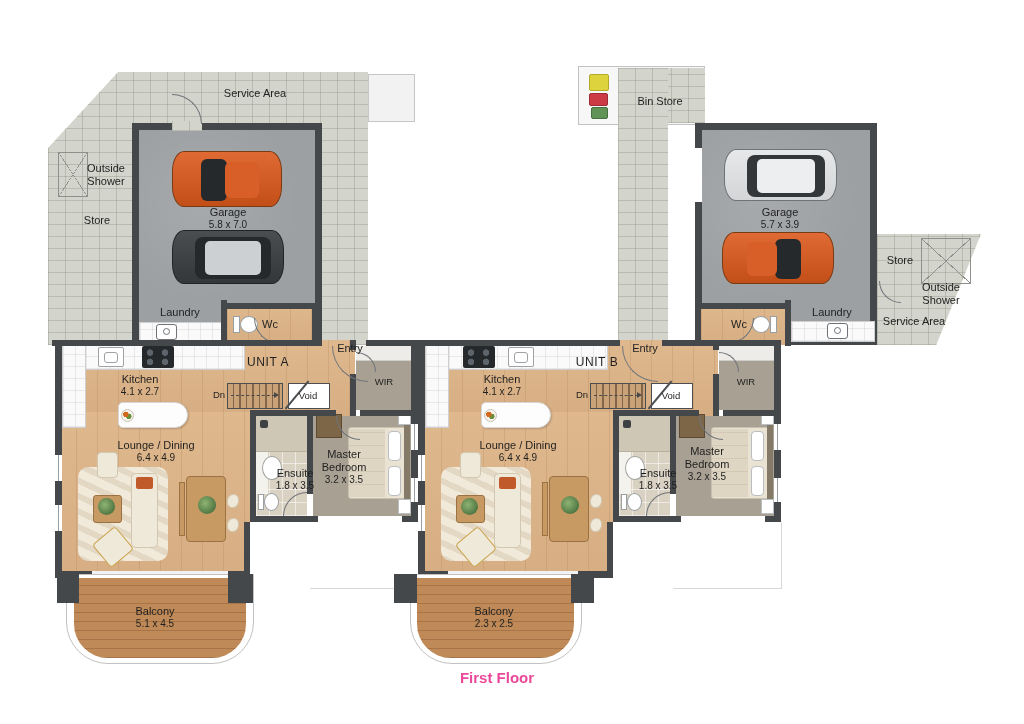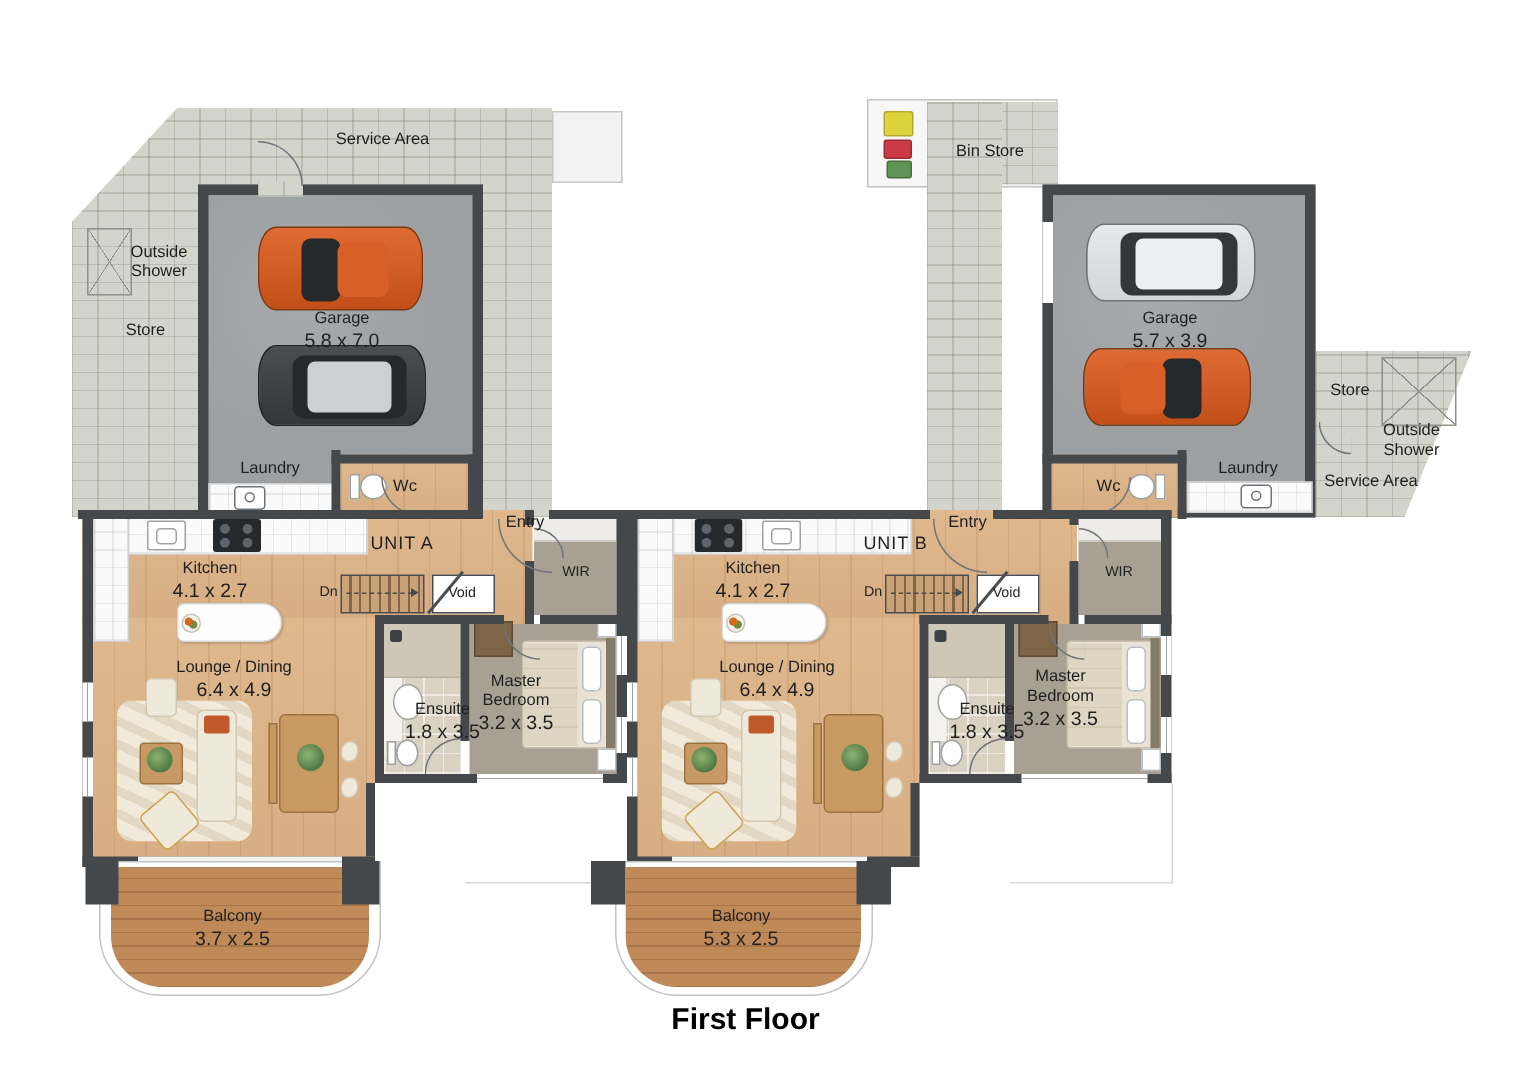--- a/index.html
+++ b/index.html
@@ -32,26 +32,26 @@
   .arc{position:absolute;box-sizing:border-box}
   .arc-bl{border-left:1.5px solid #70757a;border-bottom:1.5px solid #70757a;border-bottom-left-radius:100%}
   .arc-br{border-right:1.5px solid #70757a;border-bottom:1.5px solid #70757a;border-bottom-right-radius:100%}
   .arc-tl{border-left:1.5px solid #70757a;border-top:1.5px solid #70757a;border-top-left-radius:100%}
   .arc-tr{border-right:1.5px solid #70757a;border-top:1.5px solid #70757a;border-top-right-radius:100%}
   .slbl{position:absolute;transform:translateX(-50%);font-size:11px;line-height:1.15;color:#1f1f1f;
         white-space:nowrap;text-align:center}
   .rlbl{position:absolute;transform:translateX(-50%);font-size:11px;line-height:1.18;color:#1f1f1f;
         white-space:nowrap;text-align:center}
   .rlbl .n{display:block}
-  .rlbl .d{display:block;font-size:13px}
+  .rlbl .d{display:block;font-size:10px}
   .wrap{white-space:normal;width:62px}
   .w70{white-space:normal;width:70px}
   .tiny{font-size:9.5px}
   .unit-id{font-size:12px;letter-spacing:.6px}
-  .ff{font-weight:700;font-size:20px;color:#000000}
+  .ff{font-weight:700;font-size:15px;color:#ec4899}
   .xbox{border:1px solid #8e9089;box-sizing:border-box;background:
         linear-gradient(to top right,transparent 49.3%,#8e9089 49.3% 50.7%,transparent 50.7%),
         linear-gradient(to bottom right,transparent 49.3%,#8e9089 49.3% 50.7%,transparent 50.7%)}
   .stairs{background:repeating-linear-gradient(90deg,#c9a377 0 5px,#83654a 5px 6.5px);
         border:1.5px solid #4a4e51;box-sizing:border-box}
   .voidbox{background:#fff;border:1.5px solid #4a4e51;box-sizing:border-box}
   .shelf{background:#edece8;border-bottom:1px solid #cfcecb}
   .white-rect{background:#fff;border:1px solid #b9bec1;box-sizing:border-box}
   .plant{border-radius:50%;background:radial-gradient(circle at 40% 40%,#8fb374,#4c7440 75%)}
   .sofa{background:#efe9da;border:1px solid #d2c7b1;box-sizing:border-box}
@@ -343,21 +343,21 @@
   <div class="rlbl" style="left:295px;top:467px">
     <span class="n">Ensuite</span>
     <span class="d">1.8 x 3.5</span>
   </div>
   <div class="rlbl w70" style="left:344px;top:448px">
     <span class="n">Master Bedroom</span>
     <span class="d">3.2 x 3.5</span>
   </div>
   <div class="rlbl" style="left:155px;top:605px">
     <span class="n">Balcony</span>
-    <span class="d">3.7 x 2.5</span>
+    <span class="d">5.1 x 4.5</span>
   </div>
 
   <div class="slbl" style="left:660px;top:95px">Bin Store</div>
   <div class="rlbl" style="left:780px;top:206px">
     <span class="n">Garage</span>
     <span class="d">5.7 x 3.9</span>
   </div>
   <div class="slbl" style="left:900px;top:254px">Store</div>
   <div class="slbl wrap" style="left:941px;top:281px">Outside Shower</div>
   <div class="slbl" style="left:914px;top:315px">Service Area</div>
@@ -379,18 +379,18 @@
   <div class="rlbl" style="left:658px;top:467px">
     <span class="n">Ensuite</span>
     <span class="d">1.8 x 3.5</span>
   </div>
   <div class="rlbl w70" style="left:707px;top:445px">
     <span class="n">Master Bedroom</span>
     <span class="d">3.2 x 3.5</span>
   </div>
   <div class="rlbl" style="left:494px;top:605px">
     <span class="n">Balcony</span>
-    <span class="d">5.3 x 2.5</span>
+    <span class="d">2.3 x 2.5</span>
   </div>
 
   <div class="slbl ff" style="left:497px;top:669px">First Floor</div>
 
 </div>
 
 </body></html>

